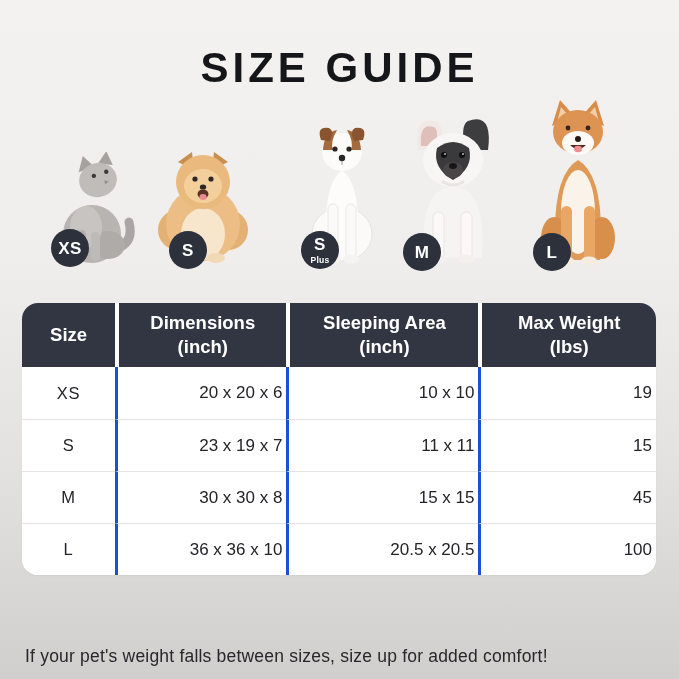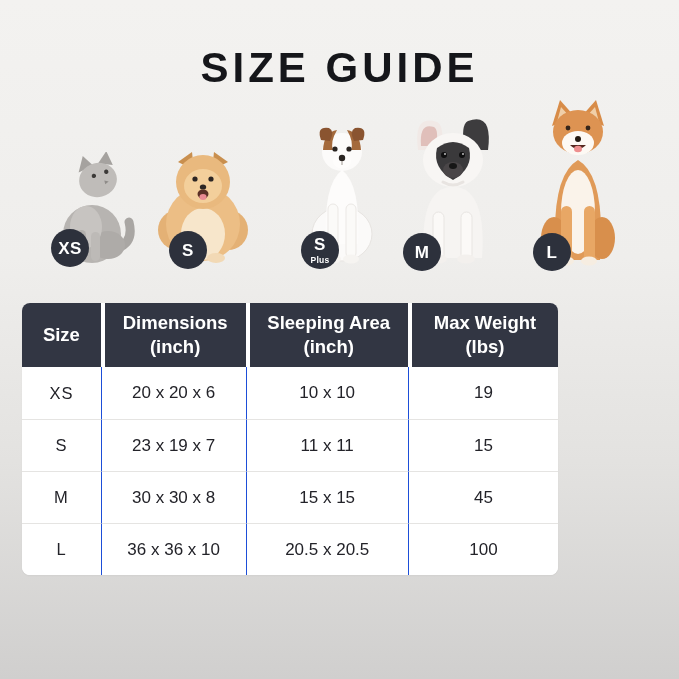--- a/index.html
+++ b/index.html
@@ -20,38 +20,38 @@
   .animal{position:absolute;}
   .badge{
     position:absolute;width:38px;height:38px;border-radius:50%;
     background:#2d313c;color:#ffffff;
     display:flex;flex-direction:column;align-items:center;justify-content:center;
     font-weight:700;font-size:17px;line-height:1;z-index:5;
     letter-spacing:0.5px;
   }
   .badge .sub{font-size:8.5px;font-weight:700;margin-top:3px;letter-spacing:0.2px;}
   .table-wrap{
-    position:absolute;left:22px;top:303px;width:536px;
-    background:#ffffff;border-radius:8px;overflow:hidden;
+    position:absolute;left:22px;top:303px;width:634px;
+    background:#ffffff;border-radius:16px;overflow:hidden;
     box-shadow:0 1px 2px rgba(0,0,0,0.04);
   }
   table{width:100%;border-collapse:separate;border-spacing:0;table-layout:fixed;}
   th{
     background:#323643;color:#ffffff;
     font-size:18.5px;font-weight:700;line-height:1.3;
     height:64px;vertical-align:middle;text-align:center;
     white-space:pre-line;padding:0 4px;box-sizing:border-box;
   }
   th + th{border-left:4px solid #ffffff;margin-top:42px;}
   td{
     background:#ffffff;color:#232329;
     font-size:17px;text-align:center;vertical-align:middle;
     height:52px;box-sizing:border-box;padding:0 4px;
   }
-  td + td{border-left:1px solid #1d4ed8;}
+  td + td{border-left:3px solid #1d4ed8;text-align:right;}
   tbody tr + tr td{border-top:1px solid #e5e4e2;}
   td.size-cell{letter-spacing:0.8px;font-size:16.5px;}
   .footer-note{
     position:absolute;left:25px;top:646px;width:630px;
     font-size:17.5px;color:#28282c;letter-spacing:0.2px;
   }
 </style>
 </head>
 <body>
 
@@ -222,14 +222,15 @@
         <tr>
           <td class="size-cell">L</td>
           <td>36 x 36 x 10</td>
           <td>20.5 x 20.5</td>
           <td>100</td>
         </tr>
       </tbody>
     </table>
   </div>
 
+  <div class="footer-note">If your pet's weight falls between sizes, size up for added comfort!</div>
 
 </div>
 
 </body></html>

